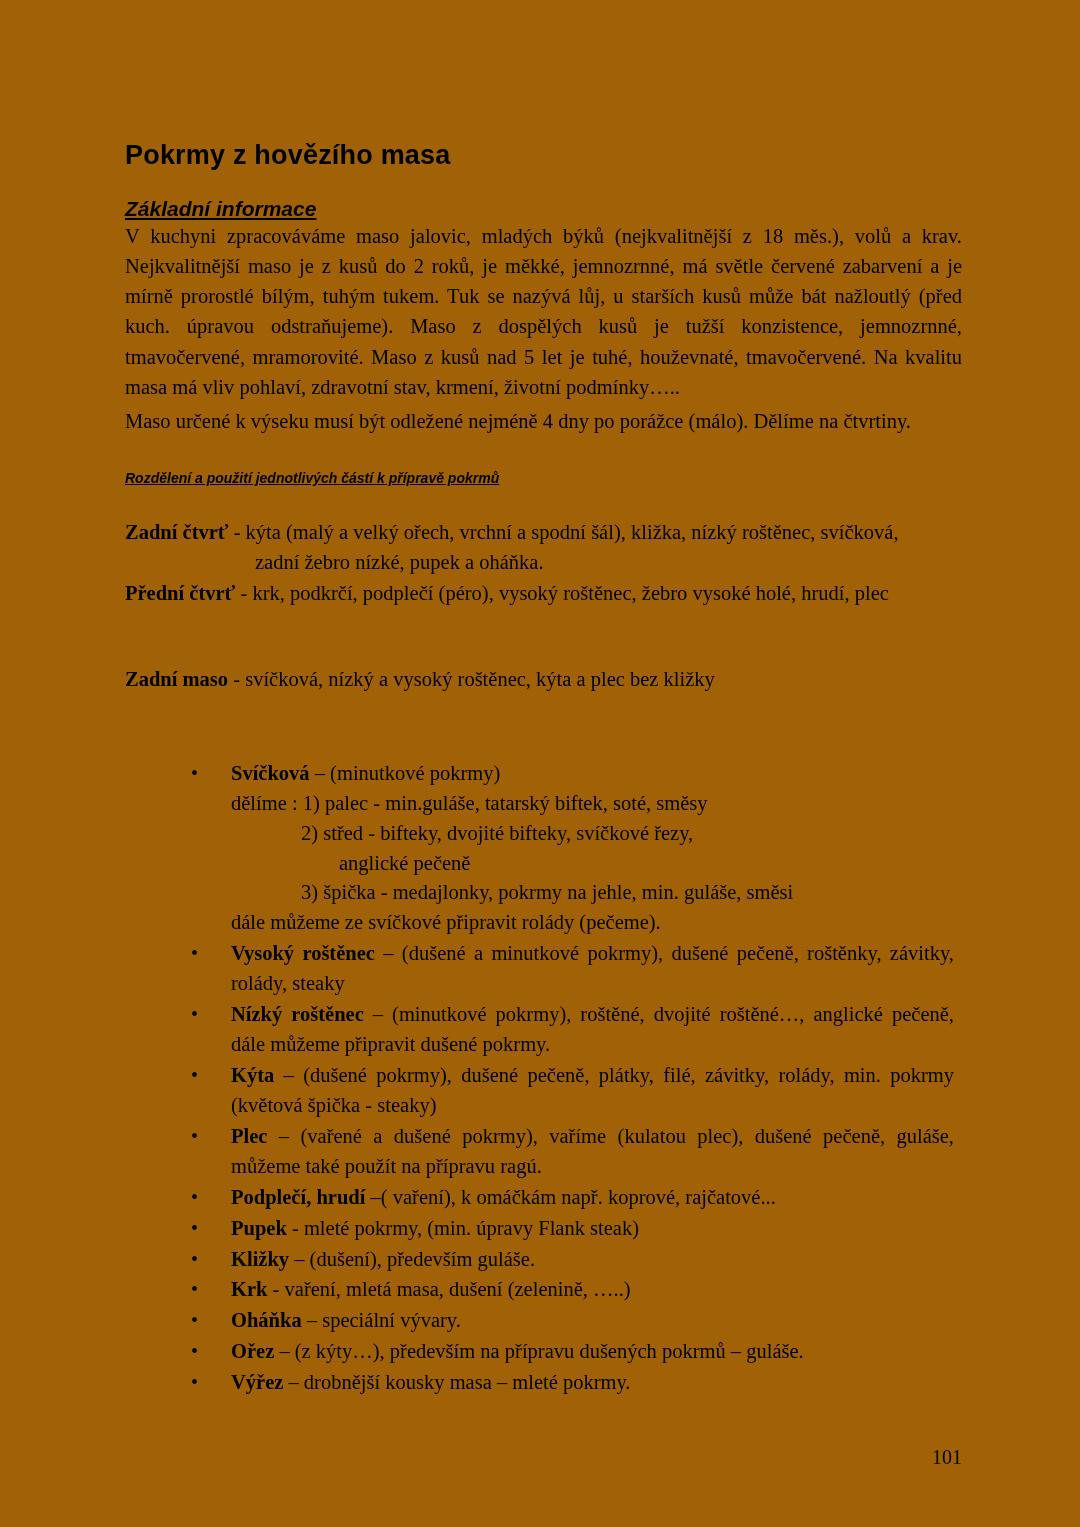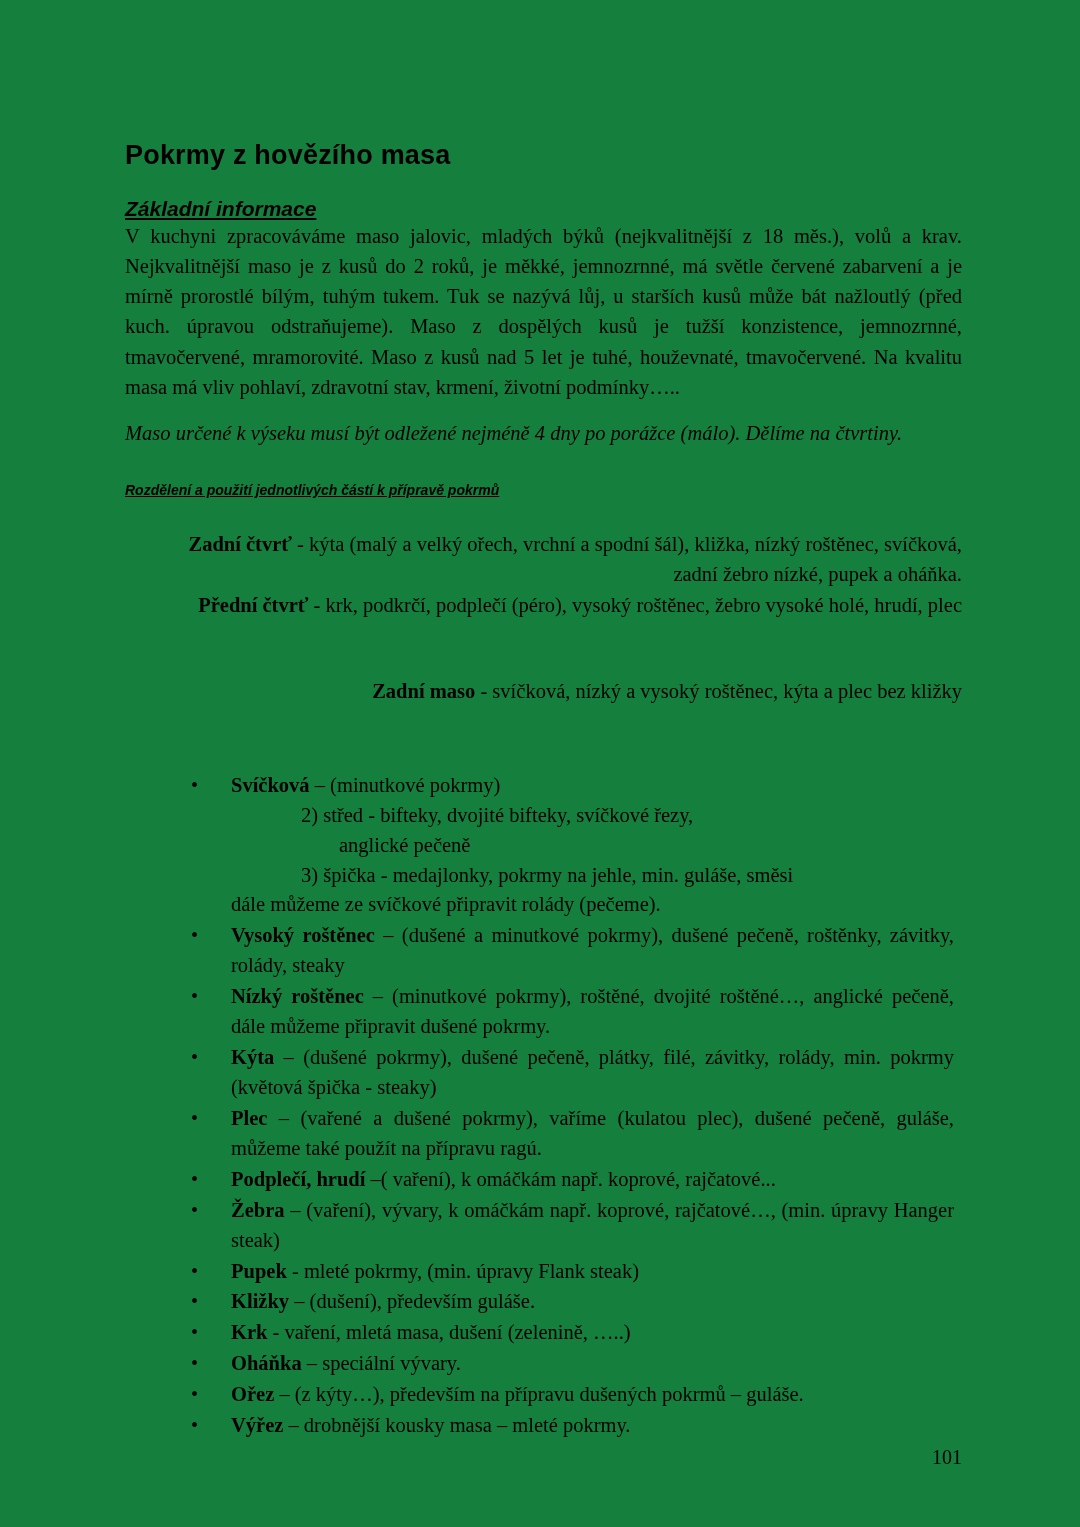--- a/index.html
+++ b/index.html
@@ -5,21 +5,21 @@
   html, body {
     margin: 0;
     padding: 0;
     background: #ffffff;
   }
   .page {
     position: relative;
     width: 1080px;
     height: 1527px;
     margin: 0 auto;
-    background: #15803d;
+    background: #a16207;
     box-sizing: border-box;
     padding: 140px 118px 60px 125px;
     font-family: "Liberation Serif", "DejaVu Serif", serif;
     color: #000000;
   }
   h1.doc-title {
     font-family: "Liberation Sans", sans-serif;
     font-size: 27px;
     font-weight: bold;
     margin: 0 0 26px 0;
@@ -37,33 +37,31 @@
     font-size: 14px;
     margin: 34px 0 32px 0;
   }
   p.body-text {
     font-size: 20.5px;
     line-height: 1.47;
     text-align: justify;
     margin: 0;
   }
   p.body-text.hang {
-    margin-top: 16px;
-    font-style: italic;
+    margin-top: 4px;
   }
   .cuts-block {
     margin: 0 0 0 0;
     font-size: 20.5px;
     line-height: 1.45;
   }
   .cut-line {
     text-indent: 0;
     padding-left: 0;
     margin-bottom: 2px;
-    text-align: right;
   }
   .cut-line .cont {
     display: block;
     padding-left: 130px;
   }
   b, strong { font-weight: bold; }
   .gap-lg { height: 54px; }
   ul.cut-list {
     list-style: none;
     margin: 8px;
@@ -128,42 +126,40 @@
     <div class="cut-line">
       <b>Zadní maso</b><span> - svíčková, nízký a vysoký roštěnec, kýta a plec bez kližky</span>
     </div>
   </div>
 
   <div class="gap-lg"></div>
 
   <ul class="cut-list">
     <li>
       <b>Svíčková</b><span> – (minutkové pokrmy)</span>
+      <span class="sub-line indent-1">dělíme : 1) palec - min.guláše, tatarský biftek, soté, směsy</span>
       <span class="sub-line indent-2">2) střed  - bifteky, dvojité bifteky,  svíčkové řezy,</span>
       <span class="sub-line indent-3">anglické pečeně</span>
       <span class="sub-line indent-2">3) špička - medajlonky, pokrmy na jehle, min. guláše, směsi</span>
       <span class="sub-line indent-1">dále můžeme ze svíčkové připravit rolády (pečeme).</span>
     </li>
     <li>
       <b>Vysoký roštěnec</b><span> – (dušené a minutkové pokrmy), dušené pečeně, roštěnky, závitky, rolády, steaky</span>
     </li>
     <li>
       <b>Nízký roštěnec</b><span> – (minutkové pokrmy), roštěné, dvojité roštěné…, anglické pečeně, dále můžeme připravit dušené pokrmy.</span>
     </li>
     <li>
       <b>Kýta</b><span> – (dušené pokrmy), dušené pečeně, plátky, filé, závitky, rolády, min. pokrmy (květová špička - steaky)</span>
     </li>
     <li>
       <b>Plec</b><span> – (vařené a dušené pokrmy), vaříme (kulatou plec), dušené pečeně, guláše, můžeme také použít na přípravu ragú.</span>
     </li>
     <li>
       <b>Podplečí, hrudí</b><span> –( vaření), k omáčkám např. koprové, rajčatové...</span>
-    </li>
-    <li>
-      <b>Žebra</b><span> –  (vaření), vývary,  k omáčkám např.  koprové,  rajčatové…, (min.  úpravy Hanger steak)</span>
     </li>
     <li>
       <b>Pupek</b><span> - mleté pokrmy, (min. úpravy Flank steak)</span>
     </li>
     <li>
       <b>Kližky</b><span> – (dušení), především guláše.</span>
     </li>
     <li>
       <b>Krk</b><span> - vaření, mletá masa, dušení (zelenině, …..)</span>
     </li>

